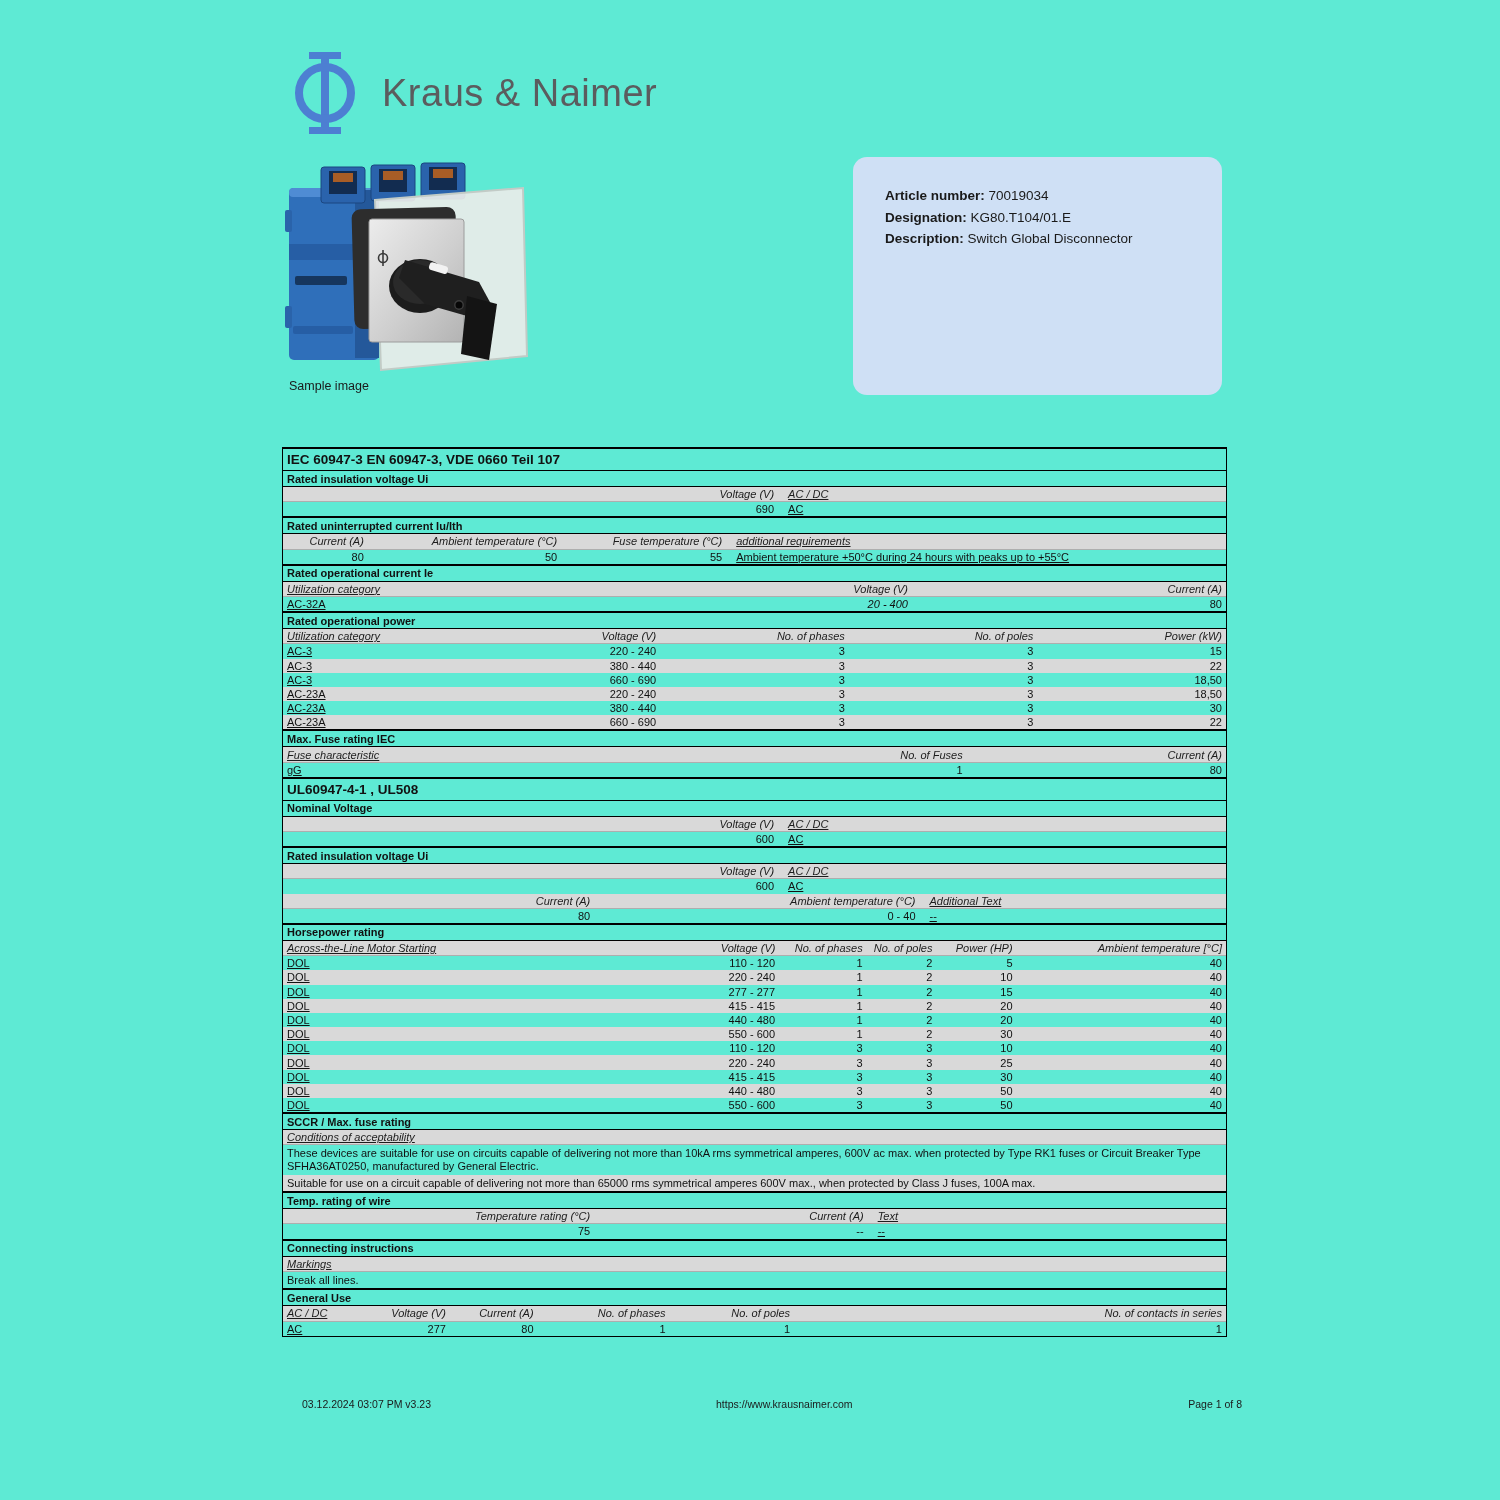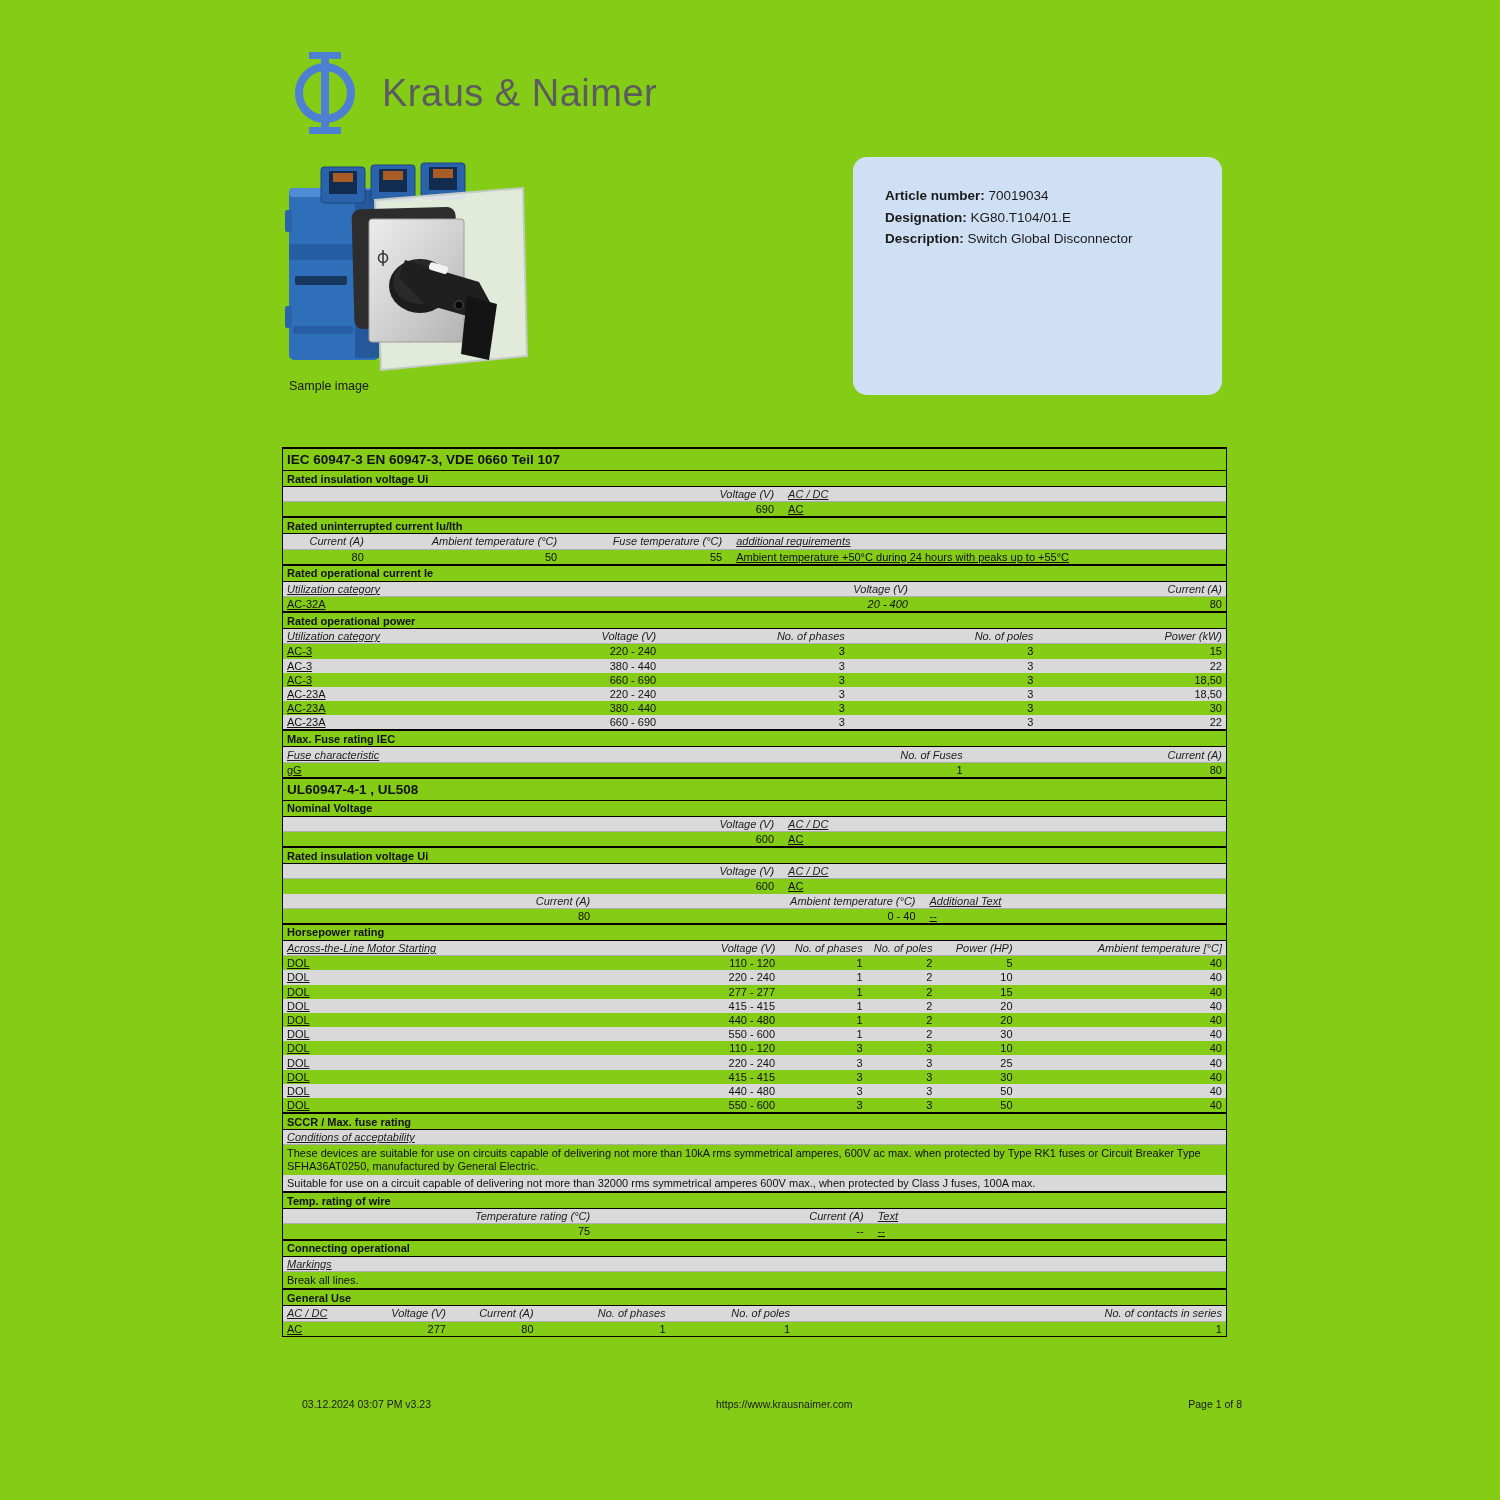--- a/index.html
+++ b/index.html
@@ -1,17 +1,17 @@
 <!DOCTYPE html>
 <html><head>
 <meta charset="utf-8">
 <style>
   html,body { margin:0; padding:0; background:#ffffff; }
   .page {
-    position:relative; width:1500px; height:1500px; background:#84cc16;
+    position:relative; width:1500px; height:1500px; background:#5eead4;
     font-family:"Liberation Sans", sans-serif; color:#111; overflow:hidden;
   }
   
   .brand { position:absolute; left:288px; top:52px; display:flex; align-items:center; gap:20px; }
   .brand-text { font-size:38px; color:#5b5c5e; letter-spacing:0.5px; }
   
   .product { position:absolute; left:283px; top:158px; width:250px; height:228px; }
   .sample-caption { position:absolute; left:289px; top:379px; font-size:12.5px; color:#1a1a1a; }
   
   .info-card {
@@ -377,37 +377,37 @@
       <div class="row title">
         <div class="cell full">SCCR / Max. fuse rating</div>
       </div>
       <div class="row head">
         <div class="cell al" style="width: 100%;">Conditions of acceptability</div>
       </div>
       <div class="row text">
         <div class="cell full wrap">These devices are suitable for use on circuits capable of delivering not more than 10kA rms symmetrical amperes, 600V ac max. when protected by Type RK1 fuses or Circuit Breaker Type SFHA36AT0250, manufactured by General Electric.</div>
       </div>
       <div class="row text gray">
-        <div class="cell full wrap">Suitable for use on a circuit capable of delivering not more than 32000 rms symmetrical amperes 600V max., when protected by Class J fuses, 100A max.</div>
+        <div class="cell full wrap">Suitable for use on a circuit capable of delivering not more than 65000 rms symmetrical amperes 600V max., when protected by Class J fuses, 100A max.</div>
       </div>
       <div class="row title">
         <div class="cell full">Temp. rating of wire</div>
       </div>
       <div class="row head">
         <div class="cell ar" style="width: 33%;">Temperature rating (°C)</div>
         <div class="cell ar" style="width: 29%;">Current (A)</div>
         <div class="cell al gapl" style="width: 38%;">Text</div>
       </div>
       <div class="row data">
         <div class="cell ar" style="width: 33%;">75</div>
         <div class="cell ar" style="width: 29%;">--</div>
         <div class="cell al gapl" style="width: 38%;">--</div>
       </div>
       <div class="row title">
-        <div class="cell full">Connecting operational</div>
+        <div class="cell full">Connecting instructions</div>
       </div>
       <div class="row head">
         <div class="cell al" style="width: 100%;">Markings</div>
       </div>
       <div class="row text">
         <div class="cell full wrap">Break all lines.</div>
       </div>
       <div class="row title">
         <div class="cell full">General Use</div>
       </div>

